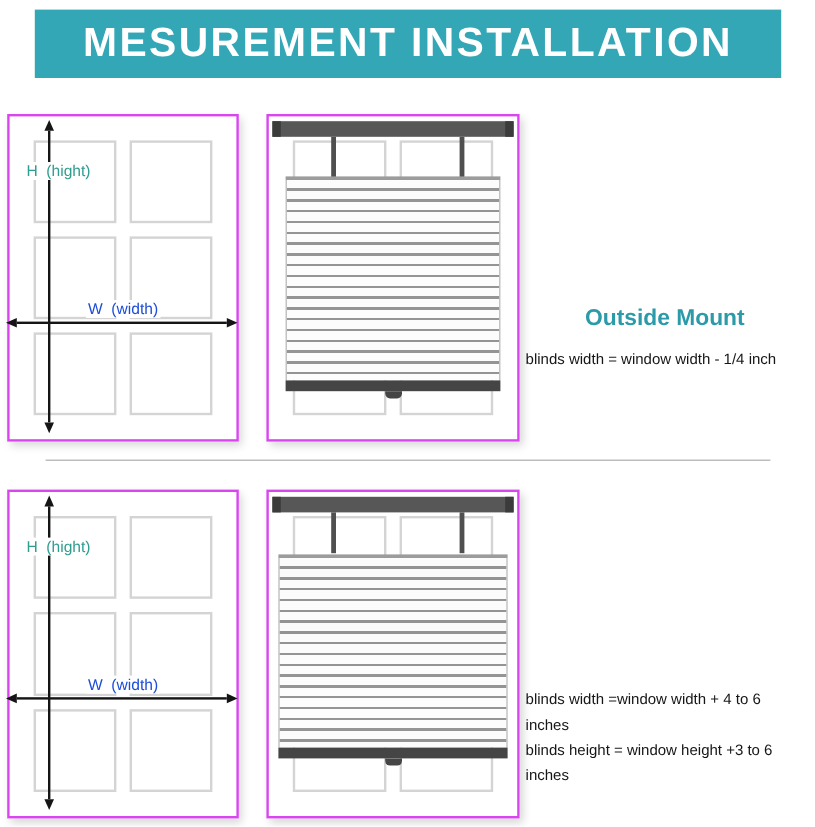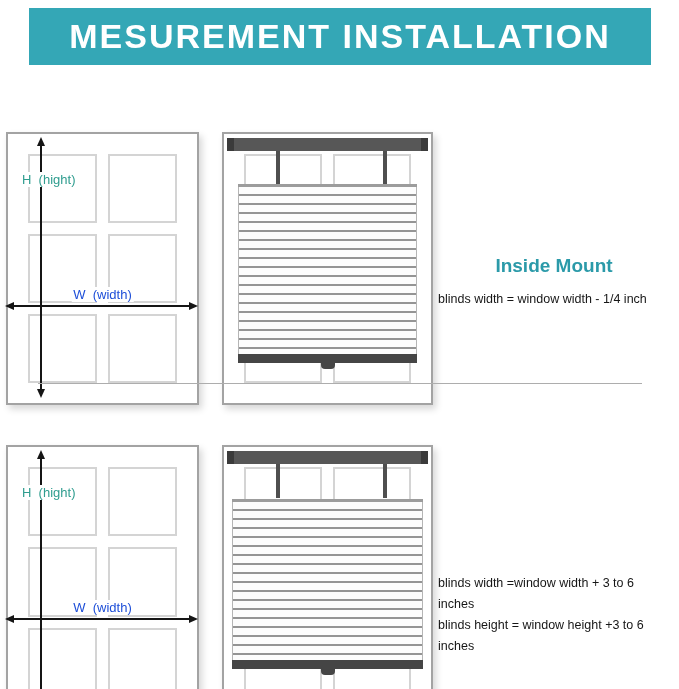--- a/index.html
+++ b/index.html
@@ -16,23 +16,22 @@
   
   .banner{
     position:absolute;left:29px;top:8px;width:622px;height:57px;
     background:var(--banner);display:flex;align-items:center;justify-content:center;text-align:right;
   }
   .banner-title{
     color:#fff;font-size:34px;font-weight:bold;letter-spacing:2px;white-space:pre;
   }
   
   .window{
-    position:absolute;background:#fff;border:2px solid #a3a3a3;padding:20px;
+    position:absolute;background:#fff;border:2px solid #d946ef;padding:20px;
     box-shadow:3px 4px 7px rgba(0,0,0,0.16);
-    margin-top:37px;
   }
   .panes{
     width:100%;height:100%;display:grid;
     grid-template-columns:1fr 1fr;grid-template-rows:1fr 1fr 1fr;gap:11px;
   }
   .pane{border:2px solid #d4d4d4;background:#fff;}
   
   .arr-v{position:absolute;left:32px;top:12px;bottom:14px;width:2px;background:#151515;}
   .arr-v::before{content:"";position:absolute;bottom:100%;left:-3px;
     border:4px solid transparent;border-bottom:9px solid #151515;border-top:none;}
@@ -128,21 +127,21 @@
       <div class="cord cord-r"></div>
       <div class="shade">
         <div class="shade-top"></div>
         <div class="pleats"></div>
         <div class="bottomrail"></div>
         <div class="pull"></div>
       </div>
     </div>
 
     <div class="info info-1">
-      <div class="info-heading">Inside Mount</div>
+      <div class="info-heading">Outside Mount</div>
       <div class="info-line">blinds width = window width - 1/4 inch</div>
     </div>
   </div>
 
   <div class="divider"></div>
 
   <div>
 
     <div class="window win-plain-2">
       <div class="panes">
@@ -173,18 +172,18 @@
       <div class="cord cord-r"></div>
       <div class="shade">
         <div class="shade-top"></div>
         <div class="pleats"></div>
         <div class="bottomrail"></div>
         <div class="pull"></div>
       </div>
     </div>
 
     <div class="info info-2">
-      <div class="info-line">blinds width =window width + 3 to 6 inches</div>
+      <div class="info-line">blinds width =window width + 4 to 6 inches</div>
       <div class="info-line">blinds height = window height +3 to 6 inches</div>
     </div>
   </div>
 
 </div>
 
 </body></html>

